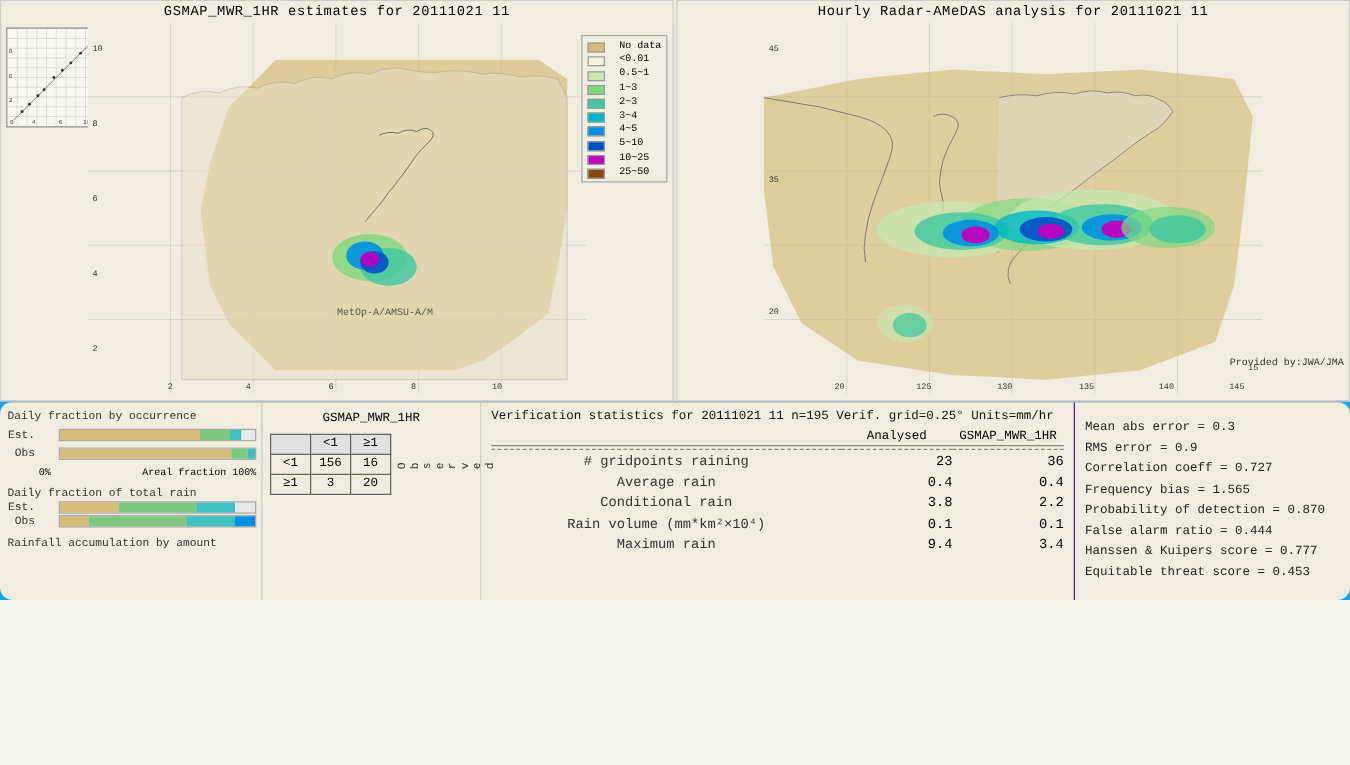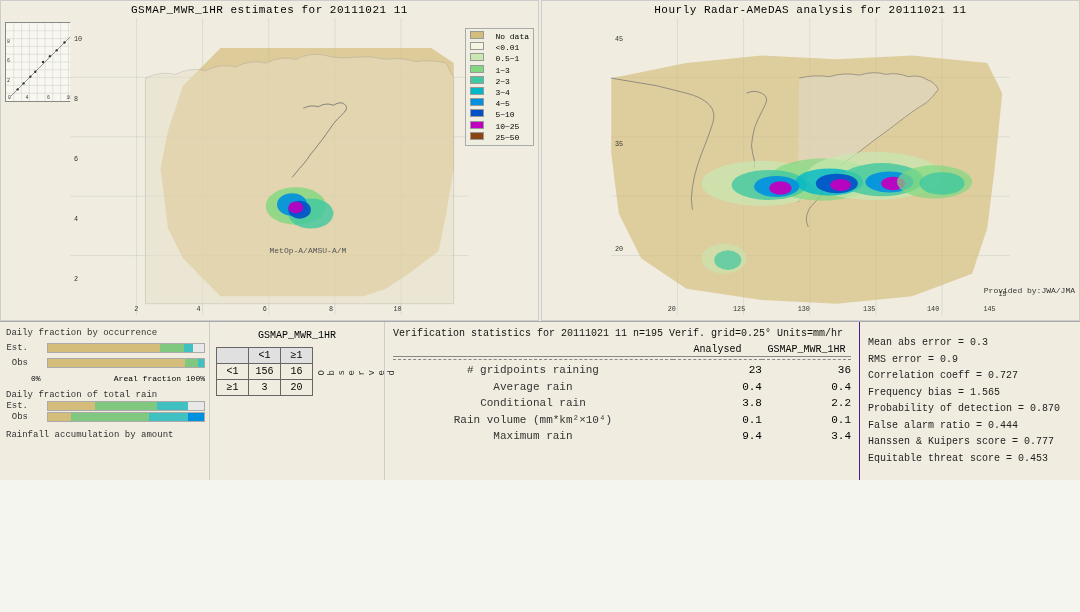--- a/index.html
+++ b/index.html
@@ -55,20 +55,21 @@
       position: relative;
     }
 
     
     .bottom-section {
       display: flex;
       flex-direction: row;
       height: 192px;
       background: #f0ede0;
       border-top: 1px solid #aaa;
+      border-radius: 10px;
     }
 
     
     .chart-area {
       width: 210px;
       padding: 6px 4px 4px 6px;
       display: flex;
       flex-direction: column;
       gap: 4px;
       border-right: 1px solid #ccc;
@@ -209,21 +210,21 @@
       top: 10px;
       background: rgba(240,237,224,0.9);
       border: 1px solid #aaa;
       padding: 2px 4px;
       font-size: 8px;
       font-family: 'Courier New', monospace;
     }
 
     .legend-item {
       display: flex;
-      align-items: flex-start;
+      align-items: flex-end;
       gap: 11px;
       line-height: 1.4;
     }
 
     .legend-color {
       width: 14px;
       height: 8px;
       display: inline-block;
       border: 1px solid #999;
     }

